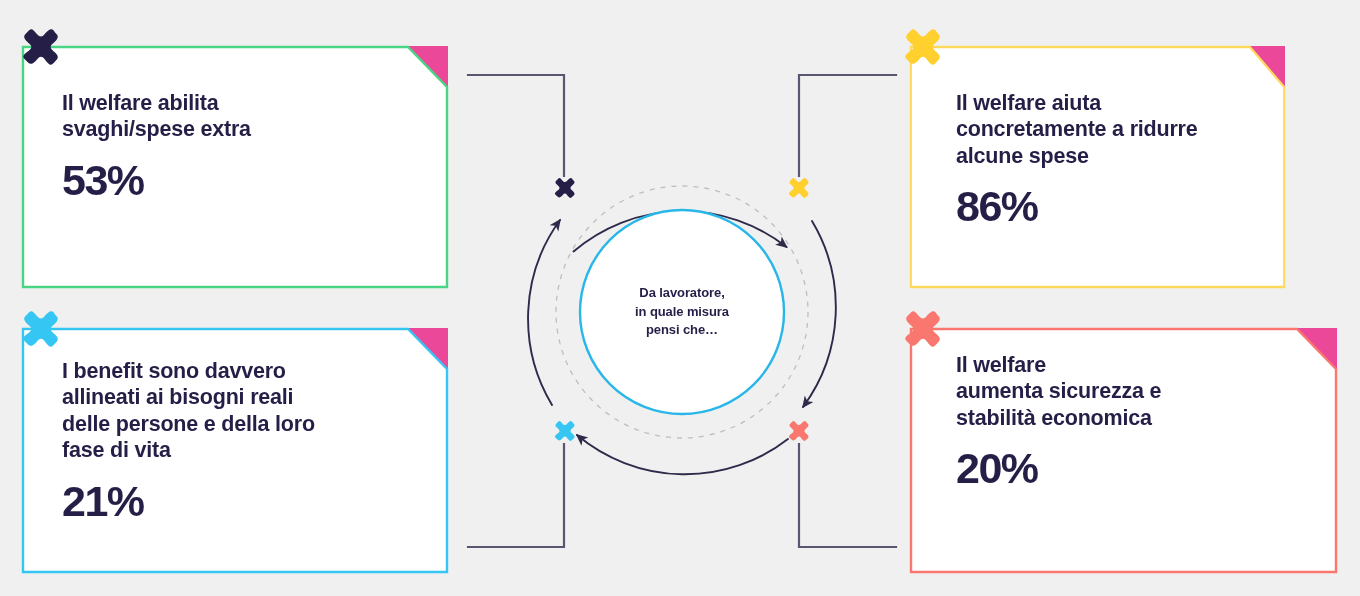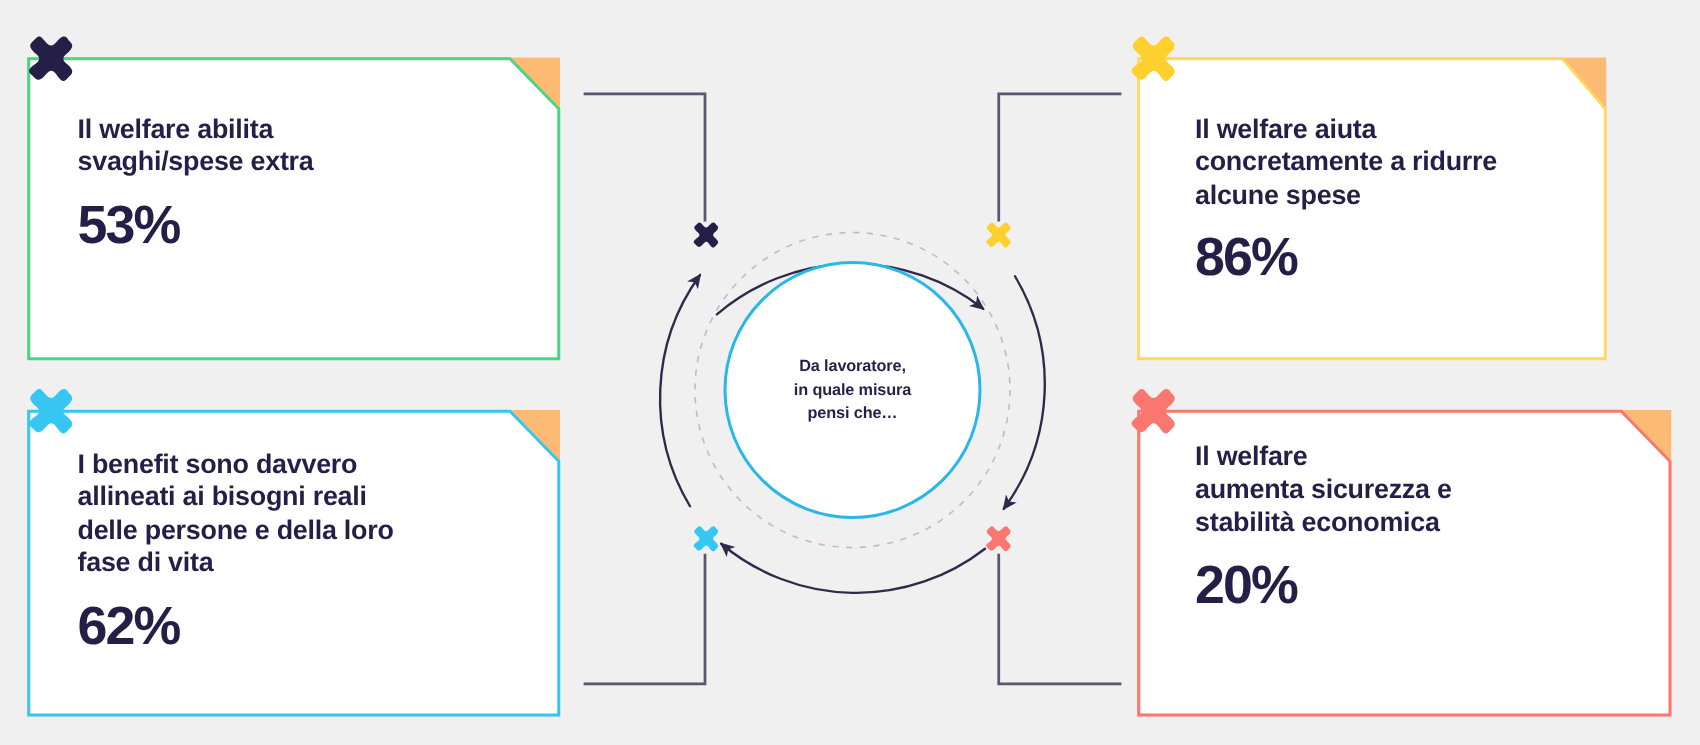--- a/index.html
+++ b/index.html
@@ -20,21 +20,21 @@
   #stage {
     position: absolute;
     left: 0; top: 0;
     width: 1360px;
     height: 596px;
   }
 
   
   .card {
     position: absolute;
-    background: #fdba74;
+    background: #ec4899;
     box-sizing: border-box;
   }
   .card-body {
     position: absolute;
     left: 0; top: 0;
     width: 100%;
     height: 100%;
     padding: 44px 40px 0 40px;
     box-sizing: border-box;
   }
@@ -214,21 +214,21 @@
 
   <div class="card" id="card-bl">
     <svg class="card-frame" viewBox="0 0 426 245" preserveAspectRatio="none">
       <path d="M1,1 L386,1 L425,41 L425,244 L1,244 Z" fill="#ffffff" stroke="#35c6f4" stroke-width="2.4"></path>
     </svg>
     <div class="card-body">
       <p class="card-title">I benefit sono davvero
 allineati ai bisogni reali
 delle persone e della loro
 fase di vita</p>
-      <p class="card-value">62%</p>
+      <p class="card-value">21%</p>
     </div>
   </div>
   <div class="xmark" id="x-card-bl">
     <svg viewBox="0 0 100 100">
         <path d="M50 27 C56 27 58 20 66 14 C74 8 78 14 80 18 C84 22 90 26 84 34 C78 42 71 44 71 50 C71 56 78 58 84 66 C90 74 84 78 80 82 C76 86 72 92 66 86 C58 78 56 71 50 71 C44 71 42 78 34 84 C26 90 22 84 18 80 C14 76 8 72 14 66 C22 58 29 56 29 50 C29 44 22 42 16 34 C10 26 16 22 20 18 C24 14 28 8 34 14 C42 22 44 27 50 27 Z" fill="#35c6f4"></path>
       </svg>
   </div>
 
   <div class="card" id="card-tr">
     <svg class="card-frame" viewBox="0 0 427 242" preserveAspectRatio="none">

